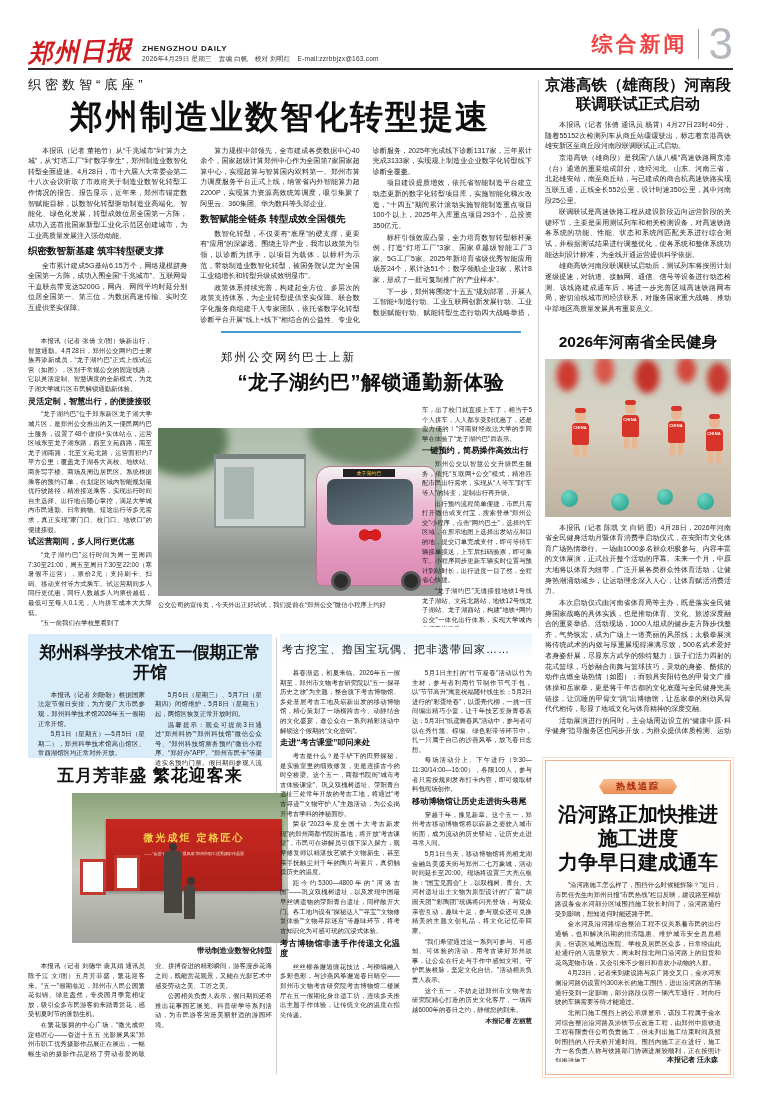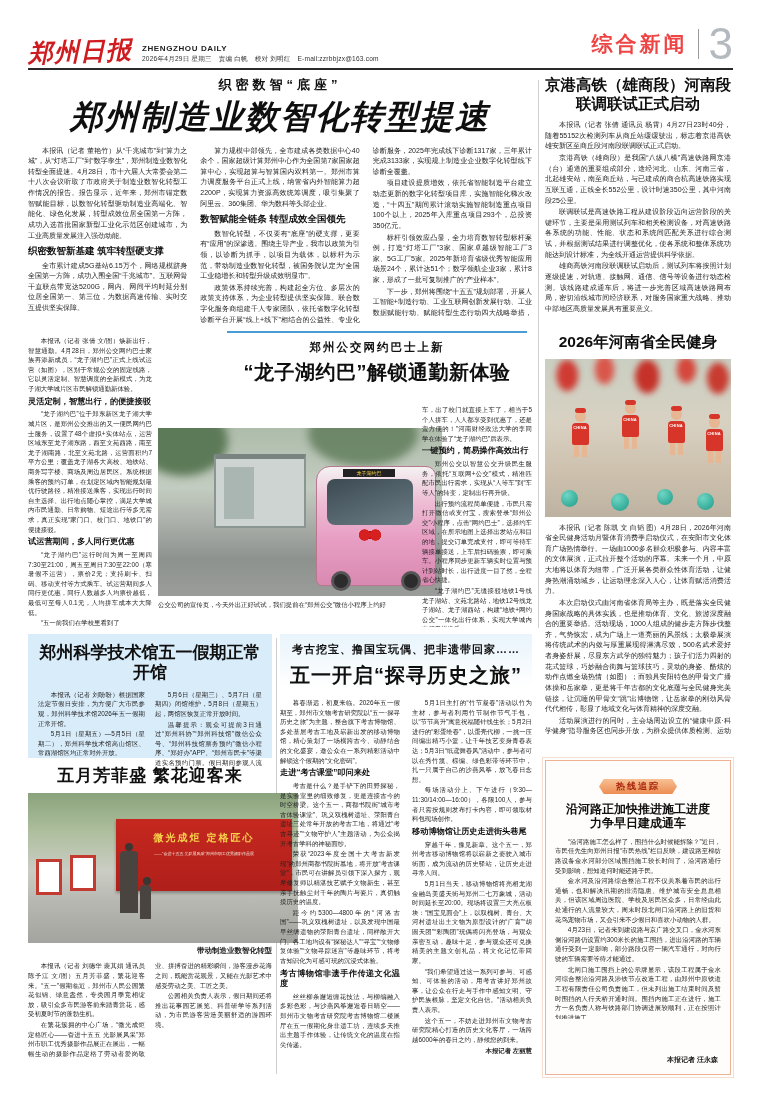--- a/index.html
+++ b/index.html
@@ -15,33 +15,33 @@
   .logo { font-family:"DejaVu Serif","Liberation Serif",serif; font-style:italic; font-weight:bold;
     font-size:25px; color:#cf1c20; letter-spacing:1px; transform:rotate(-2deg); line-height:1;}
   .mast { margin-left:10px; }
   .mast .en { font-size:8px; font-weight:bold; letter-spacing:.6px; color:#222;}
   .mast .dateline { font-size:6.6px; color:#333; margin-top:2px; letter-spacing:.2px;}
   .header-right { margin-left:auto; display:flex; align-items:center;}
   .section-name { font-size:21px; font-weight:800; letter-spacing:3px; color:#ef4444;}
   .vbar { width:1px; height:30px; background:#9a9a9a; margin:0 10px;}
   .page-num { font-size:44px; line-height:.9; color:#b4b9bf; font-weight:400;}
   
-  .kicker { text-align:center; font-weight:700; color:#111;}
+  .kicker { font-weight:400; color:#111;}
   .headline { text-align:center; font-weight:800; color:#0f0f0f; line-height:1.2;}
   .body-text { font-size:7px; line-height:1.52; text-align:justify; color:#232323; overflow:hidden;}
   .body-sm { font-size:6.4px; line-height:1.5; text-align:justify; color:#232323; overflow:hidden;}
   .para { text-indent:2em; margin-bottom:1px;}
   .sub { font-size:9.5px; font-weight:800; margin:4px 0 3px; color:#111; line-height:1.3;}
   .sub-sm { font-size:8.2px; font-weight:800; margin:3px 0 2px; color:#111; line-height:1.3;}
   .byline { text-align:right; font-weight:bold; text-indent:0; margin-top:2px;}
   .vrule { position:absolute; width:1px; background:#cfcfcf;}
   
   .main-article { position:absolute; left:28px; top:76px; width:504px;}
   .main-article .kicker { font-size:13px; letter-spacing:4px;}
-  .main-article .headline { font-size:33px; letter-spacing:2px; margin-top:3px;font-style:italic;}
+  .main-article .headline { font-size:33px; letter-spacing:2px; margin-top:3px;}
   .main-article .cols { margin-top:9px; height:183px; column-count:3; column-gap:13px; column-fill:auto;}
   
   .rail-article { position:absolute; left:545px; top:76px; width:186px;}
   .rail-article .headline { font-size:15.5px;}
   .rail-article .body-text { margin-top:7px; height:200px;}
   
   .fitness-article { position:absolute; left:545px; top:333px; width:186px;}
   .fitness-article .headline { font-size:15.5px;}
   .photo-fitness { position:relative; margin-top:7px; width:186px; height:158px; overflow:hidden;
     background:linear-gradient(180deg,#c9cfc2 0%,#d8d1c2 40%,#cdc0ad 72%,#bdb2a2 100%);}
@@ -56,21 +56,21 @@
   .kid .head { width:11px; height:11px; border-radius:50%; background:#e7b692; margin:0 auto; position:relative;}
   .kid .head::before { content:""; position:absolute; top:-3px; left:0; right:0; height:5px; background:#d8352a; border-radius:3px;}
   .kid .torso { width:17px; height:22px; background:#d8352a; border-radius:4px 4px 2px 2px; margin:1px auto 0;
     color:#fff; font-size:4px; font-weight:bold; text-align:center; line-height:9px; letter-spacing:.2px;}
   .kid .legs { width:13px; height:12px; margin:0 auto;
     background:linear-gradient(90deg,#e7b692 40%, transparent 40% 60%, #e7b692 60%);}
   .ball { position:absolute; border-radius:50%; background:radial-gradient(circle at 35% 30%, #6fd6c4, #35ac99 70%);}
   .fitness-article .body-text { margin-top:6px; height:212px;}
   
   .bus-article { position:absolute; left:28px; top:331px; width:504px; height:298px;}
-  .bus-head { position:absolute; left:199px; top:0; width:300px; border-top:2px solid #4a9bd5; padding-top:7px;}
+  .bus-head { position:absolute; left:193px; top:0; width:300px; border-top:2px solid #4a9bd5; padding-top:17px;}
   .bus-head .kicker { font-size:11.5px; letter-spacing:2px;}
   .bus-head .headline { font-size:20px; letter-spacing:.5px; margin-top:5px;}
   .bus-colA { position:absolute; left:0; top:5px; width:124px; height:292px;}
   .photo-bus { position:absolute; left:130px; top:97px; width:284px; height:168px; overflow:hidden;
     background:linear-gradient(180deg,#aebcab 0%,#c3ccc0 36%,#a9ada8 58%,#8e928f 78%,#9a9d9a 100%);}
   .tree { position:absolute; border-radius:50%; filter:blur(4px); background:#5d7a58;}
   .shelter { position:absolute; left:56px; top:26px; width:92px; height:74px; background:#cdd4d2; border:2px solid #8b9693; border-top:5px solid #79837f;}
   .shelter::after { content:""; position:absolute; left:8px; top:8px; width:30px; height:52px; background:#aab6b2;}
   .person { position:absolute; width:8px; height:26px; background:#b5544e; border-radius:3px 3px 0 0;}
   .person::before { content:""; position:absolute; top:-7px; left:1.5px; width:5px; height:5px; border-radius:50%; background:#5c4a3f;}
@@ -81,22 +81,22 @@
   .bus .wheel { position:absolute; bottom:-6px; width:20px; height:20px; background:#2c2c2c; border-radius:50%; border:3px solid #555;}
   .bus-underphoto { position:absolute; left:130px; top:269px; width:284px; height:24px;}
   .bus-colC { position:absolute; left:394px; top:74px; width:110px; height:222px;}
   
   .science-box { position:absolute; left:28px; top:634px; width:244px; height:124px; background:#d9ecfa; padding:9px 10px;}
   .science-box .headline { font-size:17px;}
   .science-box .cols { margin-top:6px; height:82px; column-count:2; column-gap:10px; column-fill:auto;}
   
   .flowers-article { position:absolute; left:28px; top:766px; width:244px;}
   .flowers-article .headline { font-size:17px; letter-spacing:1px;}
-  .photo-exhibit { position:relative; margin-top:7px; width:270px; height:150px; overflow:hidden;
-    background:linear-gradient(180deg,#8aa37c 0%,#aebf9e 26%,#cbcdc4 52%,#b8b8b2 72%,#a3a49f 100%);}
+  .photo-exhibit { position:relative; margin-top:7px; width:216px; height:150px; overflow:hidden;
+    background:linear-gradient(180deg,#8aa37c 0%,#aebf9e 26%,#cbcdc4 52%,#b8b8b2 72%,#a3a49f 100%);margin-left:44px;}
   .board { position:absolute; right:6px; top:26px; width:176px; height:72px; background:linear-gradient(180deg,#c5281f,#b01f1a); box-shadow:0 2px 3px rgba(0,0,0,.3);}
   .board .btitle { color:#f7d14a; font-weight:800; font-size:10px; text-align:center; margin-top:12px; letter-spacing:2px;}
   .board .bsub { color:#f3e6d8; font-size:4px; text-align:center; margin-top:6px;}
   .stand { position:absolute; width:26px; height:36px; background:#fff; border:3px solid #c23a30;}
   .sil { position:absolute; background:#4a4440; border-radius:4px 4px 0 0;}
   .sil::before { content:""; position:absolute; top:-8px; left:30%; width:8px; height:8px; border-radius:50%; background:#3c3632;}
   .photo-caption { text-align:right; font-size:7.5px; font-weight:bold; margin-top:3px; color:#222;}
   .flowers-article .cols { margin-top:5px; height:106px; column-count:2; column-gap:10px; column-fill:auto;}
   
   .arch-article { position:absolute; left:280px; top:634px; width:252px; height:442px;}
@@ -115,21 +115,21 @@
   .eye::after { content:""; position:absolute; inset:1.5px; background:#1c1311;}
   .e1{ top:0; left:0;} .e2{ top:0; right:0;} .e3{ bottom:0; left:0;}
   .phone-wrap { position:relative; width:34px; height:34px; flex:0 0 auto;}
   .phone-ring { position:absolute; inset:1px; border:3px solid #e2552f; border-radius:50%; border-left-color:transparent; transform:rotate(25deg);}
   .phone-handset { position:absolute; top:14px; left:8px; width:19px; height:6px; background:#d33a20; border-radius:3px; transform:rotate(-38deg);}
   .phone-handset::before,.phone-handset::after { content:""; position:absolute; top:-2px; width:7px; height:9px; background:#d33a20; border-radius:3px;}
   .phone-handset::before { left:-2px;} .phone-handset::after { right:-2px;}
   .hotline-label { margin-left:auto; background:linear-gradient(180deg,#f1603c,#dd2d1b); color:#fff; font-weight:800; font-size:13px; letter-spacing:2px; padding:4px 12px;}
   .ribbon { margin:8px auto 0; width:78px; height:15px; background:linear-gradient(180deg,#f8c094,#ec8d52); color:#a8260f; font-size:9px; font-weight:800; letter-spacing:2px; display:flex; align-items:center; justify-content:center;
     clip-path:polygon(0 50%,6% 0,94% 0,100% 50%,94% 100%,6% 100%);}
-  .hotline-box .headline { font-size:12px; margin-top:8px;}
+  .hotline-box .headline { font-size:20px; margin-top:8px;}
   .hotline-box .body-sm { margin-top:6px; height:182px;}
   .hotline-byline { position:absolute; right:12px; bottom:9px; font-size:7px; font-weight:bold;}
 </style>
 </head>
 <body>
 
 <div class="page">
 
   <div class="header">
     <div class="logo">郑州日报</div>
@@ -279,21 +279,20 @@
     <div class="cols body-sm">
       <p class="para">本报讯（记者 刘德华 裴其娟 通讯员 陈予江 文/图）五月芳菲盛，繁花迎客来。“五一”假期临近，郑州市人民公园繁花似锦、绿意盎然，专类园月季竞相绽放，吸引众多市民游客前来踏青赏花，感受初夏时节的蓬勃生机。</p>
       <p class="para">在繁花簇拥的中心广场，“微光成炬 定格匠心——奋进十五五 光影展风采”郑州市职工优秀摄影作品展正在展出，一幅幅生动的摄影作品定格了劳动者爱岗敬业、拼搏奋进的精彩瞬间，游客漫步花海之间，既能赏花观景，又能在光影艺术中感受劳动之美、工匠之美。</p>
       <p class="para">公园相关负责人表示，假日期间还将推出花事园艺展览、科普研学等系列活动，为市民游客营造美丽舒适的游园环境。</p>
     </div>
   </div>
 
   <div class="arch-article">
     <div class="arch-head">
       <div class="kicker">考古挖宝、撸国宝玩偶、把非遗带回家……</div>
-      <div class="headline">五一开启“探寻历史之旅”</div>
     </div>
     <div class="cols body-sm">
       <p class="para">暮春渐远，初夏来临。2026年五一假期至，郑州市文物考古研究院以“五一·探寻历史之旅”为主题，整合旗下考古博物馆、多处基层考古工地及崭新出发的移动博物馆，精心策划了一场横跨古今、动静结合的文化盛宴，邀公众在一系列精彩活动中解锁这个假期的“文化密码”。</p>
       <h3 class="sub-sm">走进“考古课堂”叩问来处</h3>
       <p class="para">考古是什么？是手铲下的田野探秘，是实验室里的细致修复，更是连接古今的时空桥梁。这个五一，商都书院街“城市考古体验课堂”、巩义双槐树遗址、荥阳青台遗址三处常年开放的考古工地，将通过“考古寻迹”“文物守护人”主题活动，为公众揭开考古学科的神秘面纱。</p>
       <p class="para">荣获“2023年度全国十大考古新发现”的郑州商都书院街墓地，将开放“考古课堂”，市民可在讲解员引领下深入探方，观摩修复师以精湛技艺赋予文物新生，甚至亲手抚触尘封千年的陶片与瓷片，真切触摸历史的温度。</p>
       <p class="para">距今约5300—4800年的“河洛古国”——巩义双槐树遗址，以及发现中国最早丝绸遗物的荥阳青台遗址，同样敞开大门。各工地均设有“探秘达人”“寻宝”“文物修复体验”“文物寻踪迷宫”等趣味环节，将考古知识化为可感可玩的沉浸式体验。</p>
       <h3 class="sub-sm">考古博物馆非遗手作传递文化温度</h3>
       <p class="para">丝丝柳条邂逅缠花技法，与柳编融入多彩色彩，与沙燕风筝邂逅春日晴空——郑州市文物考古研究院考古博物馆二楼展厅在五一假期化身非遗工坊，连续多天推出主题手作体验，让传统文化的温度在指尖传递。</p>
       <p class="para">5月1日主打的“竹节凝春”活动以竹为主材，参与者利用竹节制作节气手包，以“节节高升”寓意祝福随针线生长；5月2日进行的“彩蛋绘春”，以蛋壳代柳，一挑一压间编出精巧小篮，让千年技艺变身青春表达；5月3日“纸鸢舞春风”活动中，参与者可以在秀竹篾、棕编、绿色彩带等环节中，扎一只属于自己的沙燕风筝，放飞春日念想。</p>

